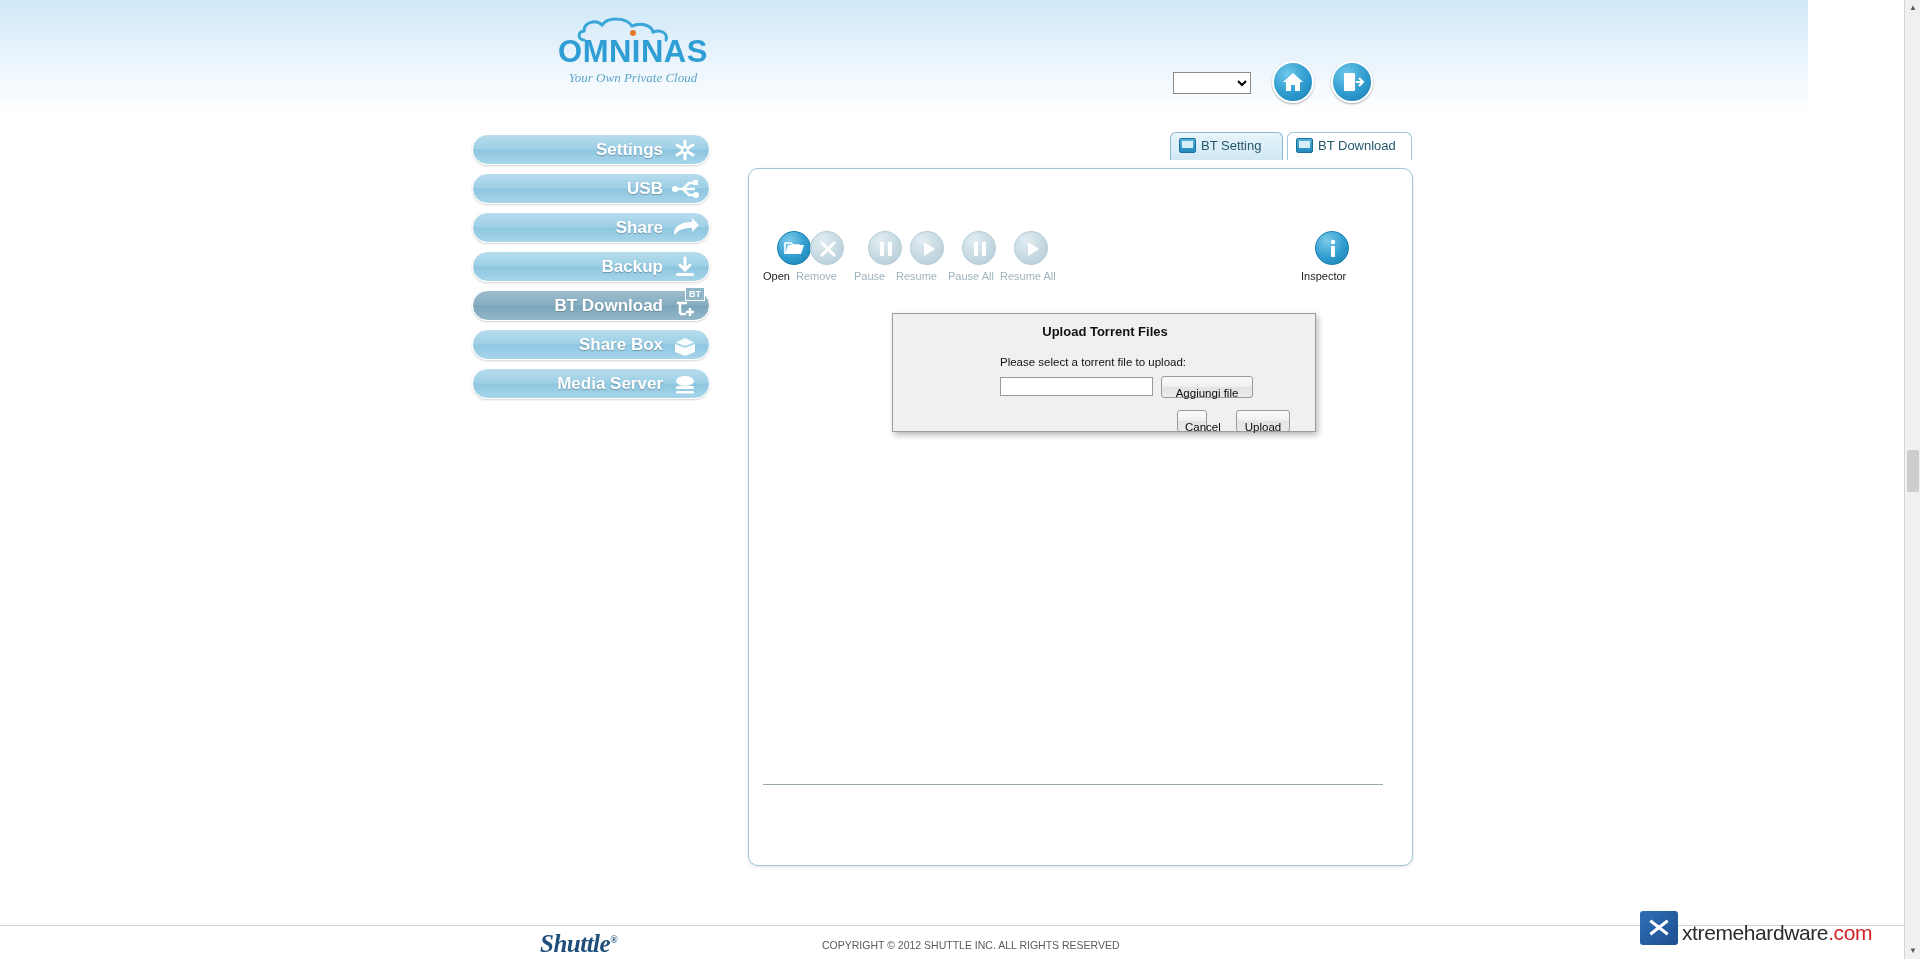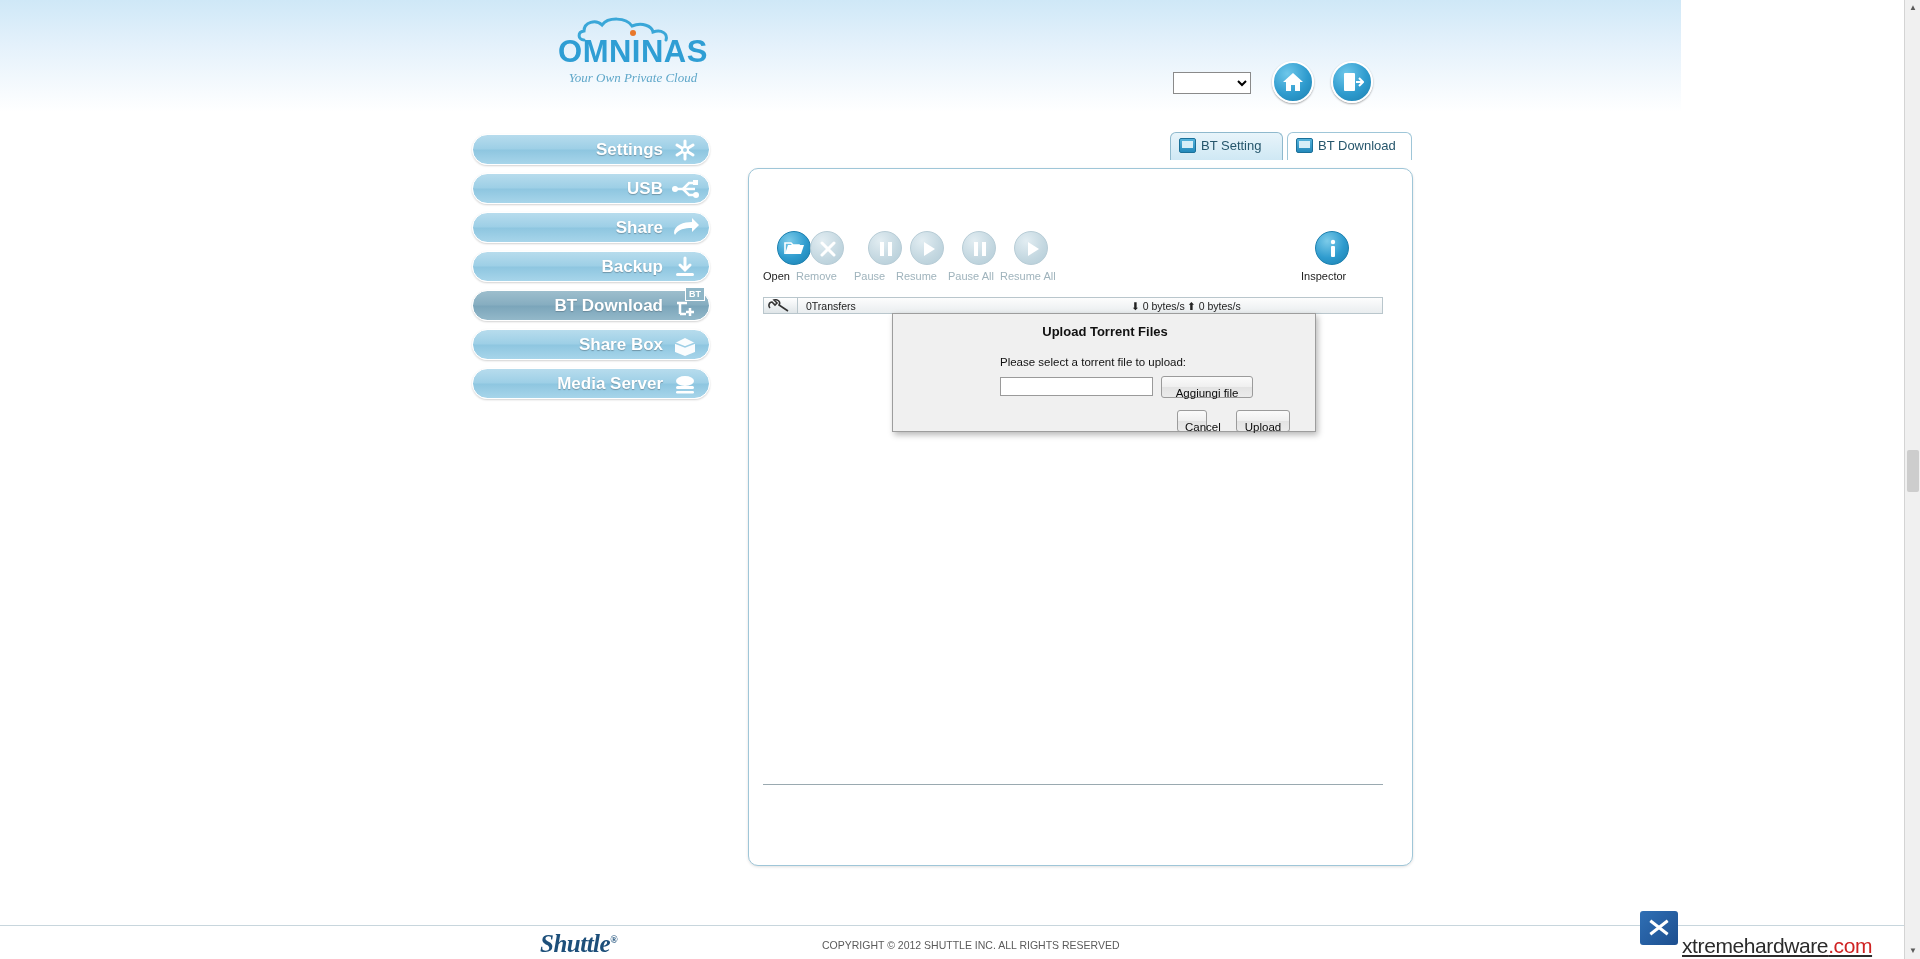--- a/index.html
+++ b/index.html
@@ -13,21 +13,21 @@
   #page {
     position: relative;
     width: 1920px;
     height: 959px;
     background: #ffffff;
   }
   
   .header {
     position: absolute;
     left: 0; top: 0;
-    width: 1681px; height: 112px;
+    width: 1808px; height: 112px;
     background: linear-gradient(to bottom, #cfe8f7 0%, #e4f1fb 40%, #ffffff 100%);
   }
   .logo {
     position: absolute;
     left: 548px; top: 16px;
     width: 170px; height: 82px;
     text-align: center;
   }
   .logo .cloud {
     position: absolute;
@@ -357,25 +357,24 @@
     content: "";
     position: absolute;
     left: 8px; top: 15px;
     width: 22px; height: 3px;
     background: #ffffff;
   }
   .wm-box:before { transform: rotate(38deg); }
   .wm-box:after { transform: rotate(-38deg); }
   .wm-text {
     position: absolute;
-    left: 42px; top: 27px;
+    left: 42px; top: 14px;
     font-size: 21px;
     color: #2b2b2b;
     letter-spacing: -0.4px;
-    text-decoration: underline;
   }
   .wm-text .red { color: #cf2222; }
 </style>
 </head>
 <body>
 
 <div id="page">
 
   <div class="header">
     <div class="logo">
@@ -568,36 +567,20 @@
         <div class="circle">
           <svg width="20" height="22" viewBox="0 0 20 22" style="position:absolute;left:7px;top:6px;">
             <circle cx="10" cy="4" r="2.2" fill="#ffffff"></circle>
             <rect x="8" y="8" width="4" height="11" rx="1" fill="#ffffff"></rect>
           </svg>
         </div>
         <div class="tlabel">Inspector</div>
       </div>
     </div>
 
-    <div class="status-bar">
-      <div class="status-filter">
-        <svg width="28" height="13" viewBox="0 0 28 13" style="position:absolute;left:3px;top:1px;">
-          <path d="M3 9 C1 7 2 3 5 3 L8 6 L10 4 L7 1 C11 0 14 3 12 6 L21 12" stroke="#333" stroke-width="1.6" fill="none"></path>
-        </svg>
-      </div>
-      <div class="status-text">0Transfers</div>
-      <div class="status-down">
-        <span>⬇</span>
-        <span>0 bytes/s</span>
-      </div>
-      <div class="status-up">
-        <span>⬆</span>
-        <span>0 bytes/s</span>
-      </div>
-    </div>
 
     <div class="panel-rule"></div>
   </div>
 
   <div class="modal">
     <div class="modal-title">Upload Torrent Files</div>
     <div class="modal-instr">Please select a torrent file to upload:</div>
     <input class="modal-input" type="text" placeholder="" style="">
     <button class="btn" id="btn-add-file">Aggiungi file</button>
     <button class="btn" id="btn-cancel">Cancel</button>

